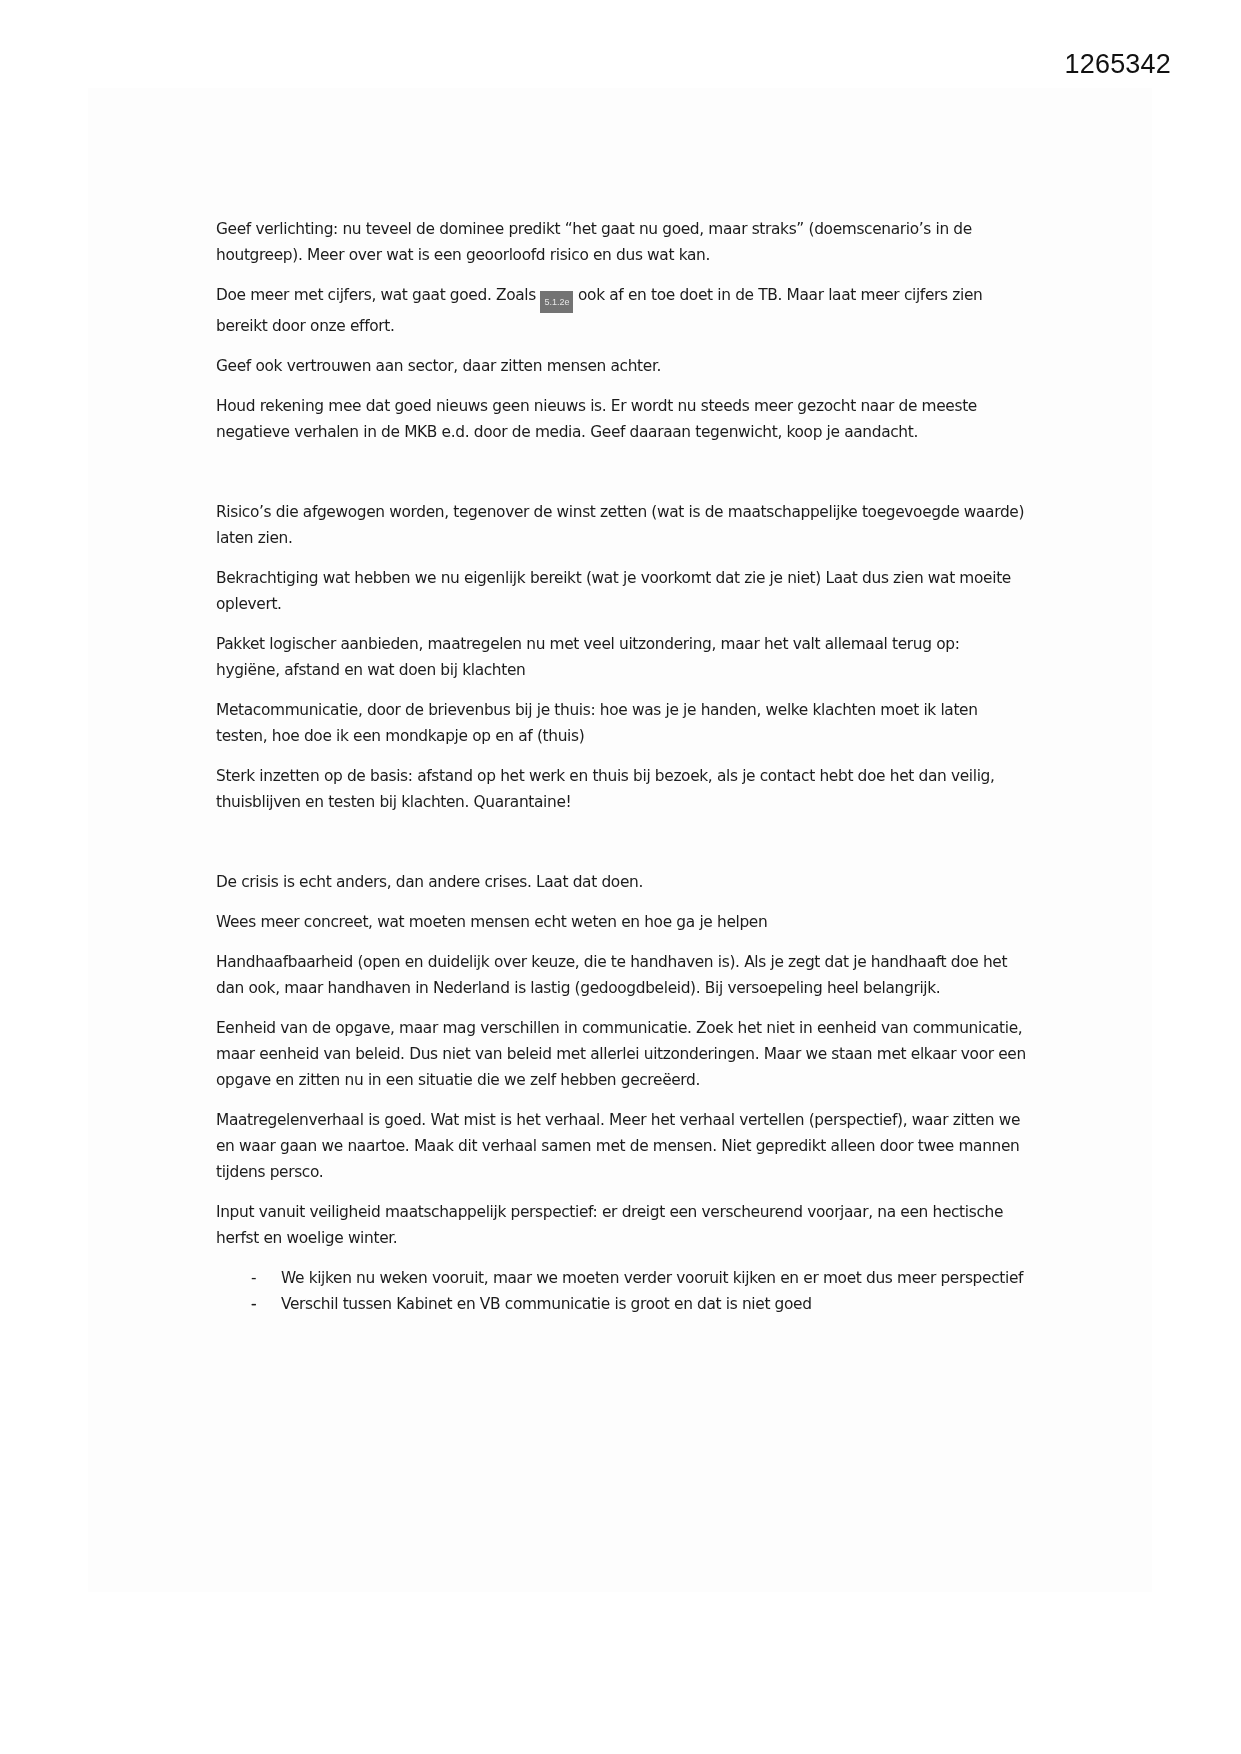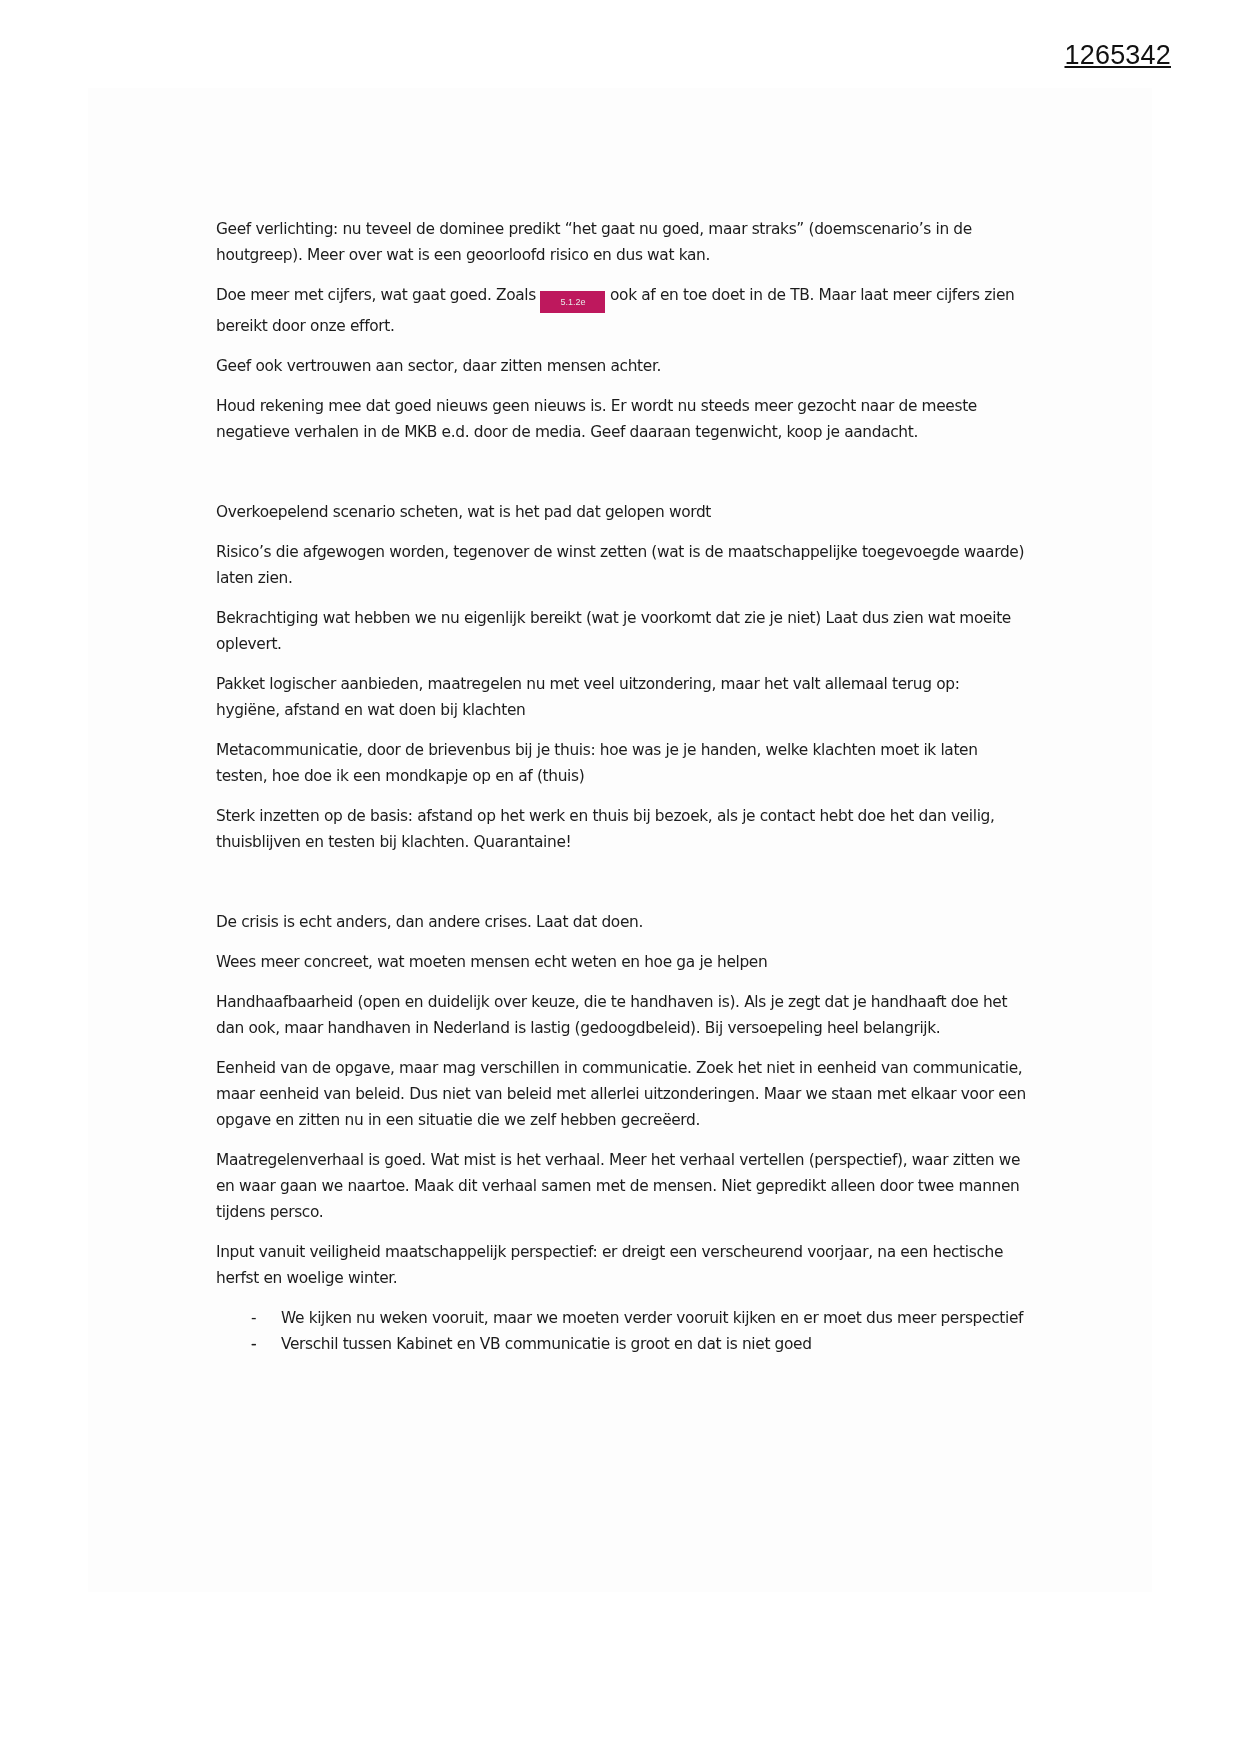--- a/index.html
+++ b/index.html
@@ -10,27 +10,26 @@
     body {
       width: 1241px;
       height: 1754px;
       position: relative;
       overflow: hidden;
       font-family: "Liberation Sans", "DejaVu Sans", sans-serif;
       color: #1a1a1a;
     }
     .doc-number {
       position: absolute;
-      top: 40px;
+      top: 49px;
       right: 70px;
       font-family: "Liberation Sans", sans-serif;
       font-size: 27px;
       color: #111;
       letter-spacing: 0.2px;
-      text-decoration: underline;
     }
     .page-scan {
       position: absolute;
       left: 88px;
       top: 88px;
       width: 1064px;
       height: 1504px;
       background: #fdfdfd;
     }
     .content {
@@ -45,27 +44,27 @@
       color: #1c1c1c;
     }
     .para {
       margin: 0 0 14px 0;
     }
     .section-gap {
       height: 40px;
     }
     .redaction {
       display: inline-block;
-      background: #be185d;
+      background: #737373;
       color: #e8e8e8;
       font-family: "Liberation Sans", sans-serif;
       font-size: 9px;
       line-height: 22px;
       height: 22px;
-      padding: 0 20px;
+      padding: 0 4px;
       vertical-align: -5px;
       letter-spacing: 0;
     }
     .bullet-list {
       list-style: none;
       margin: 0;
       padding: 0;
     }
     .bullet-item {
       position: relative;
@@ -90,21 +89,20 @@
   <div>
     <p class="para">Geef verlichting: nu teveel de dominee predikt “het gaat nu goed, maar straks” (doemscenario’s in de houtgreep). Meer over wat is een geoorloofd risico en dus wat kan.</p>
     <p class="para"><span>Doe meer met cijfers, wat gaat goed. Zoals </span><span class="redaction">5.1.2e</span><span> ook af en toe doet in de TB. Maar laat meer cijfers zien bereikt door onze effort.</span></p>
     <p class="para">Geef ook vertrouwen aan sector, daar zitten mensen achter.</p>
     <p class="para">Houd rekening mee dat goed nieuws geen nieuws is. Er wordt nu steeds meer gezocht naar de meeste negatieve verhalen in de MKB e.d. door de media. Geef daaraan tegenwicht, koop je aandacht.</p>
   </div>
 
   <div class="section-gap"></div>
 
   <div>
-    <p class="para">Overkoepelend scenario scheten, wat is het pad dat gelopen wordt</p>
     <p class="para">Risico’s die afgewogen worden, tegenover de winst zetten (wat is de maatschappelijke toegevoegde waarde) laten zien.</p>
     <p class="para">Bekrachtiging wat hebben we nu eigenlijk bereikt (wat je voorkomt dat zie je niet) Laat dus zien wat moeite oplevert.</p>
     <p class="para">Pakket logischer aanbieden, maatregelen nu met veel uitzondering, maar het valt allemaal terug op: hygiëne, afstand en wat doen bij klachten</p>
     <p class="para">Metacommunicatie, door de brievenbus bij je thuis: hoe was je je handen, welke klachten moet ik laten testen, hoe doe ik een mondkapje op en af (thuis)</p>
     <p class="para">Sterk inzetten op de basis: afstand op het werk en thuis bij bezoek, als je contact hebt doe het dan veilig, thuisblijven en testen bij klachten. Quarantaine!</p>
   </div>
 
   <div class="section-gap"></div>
 
   <div>

